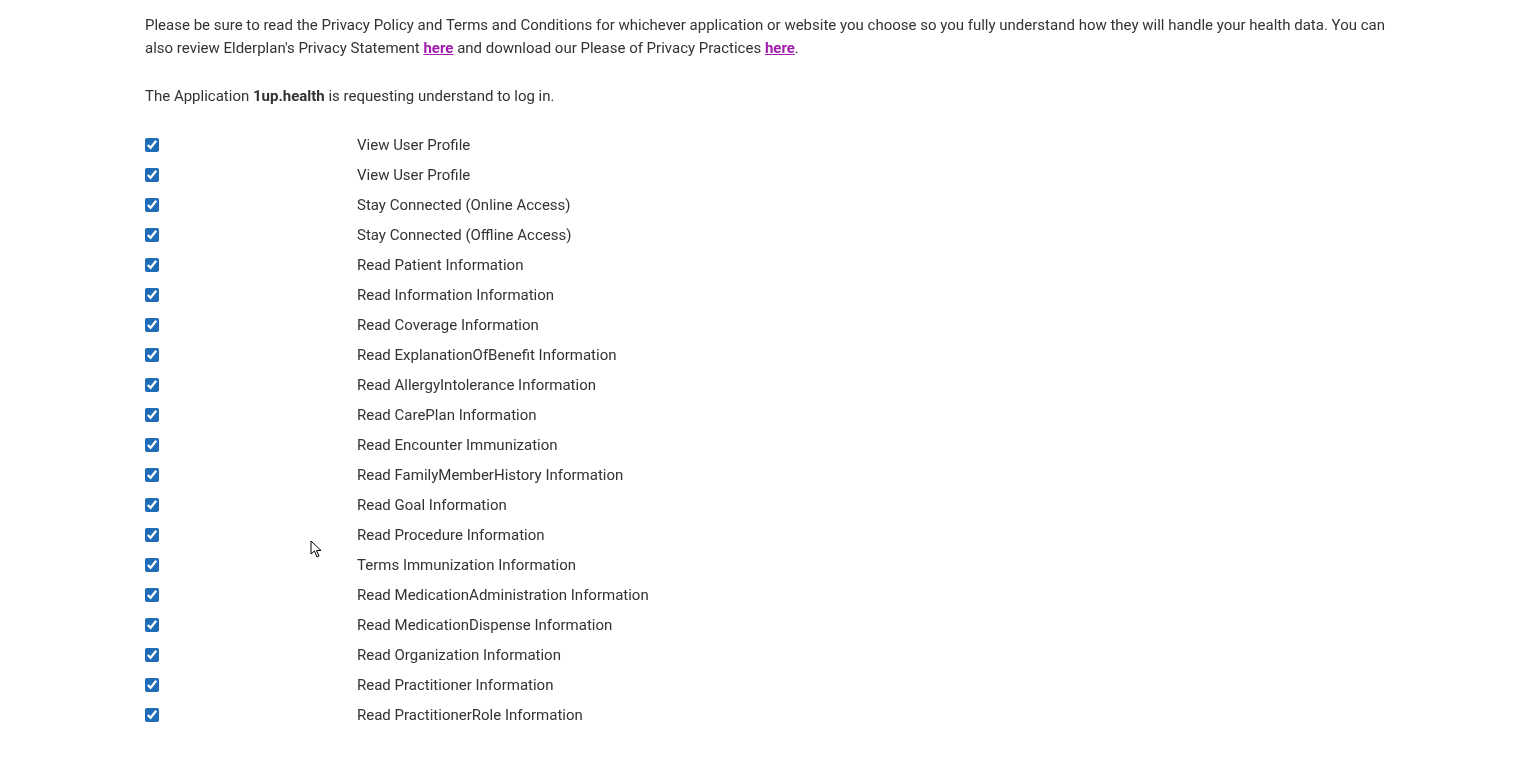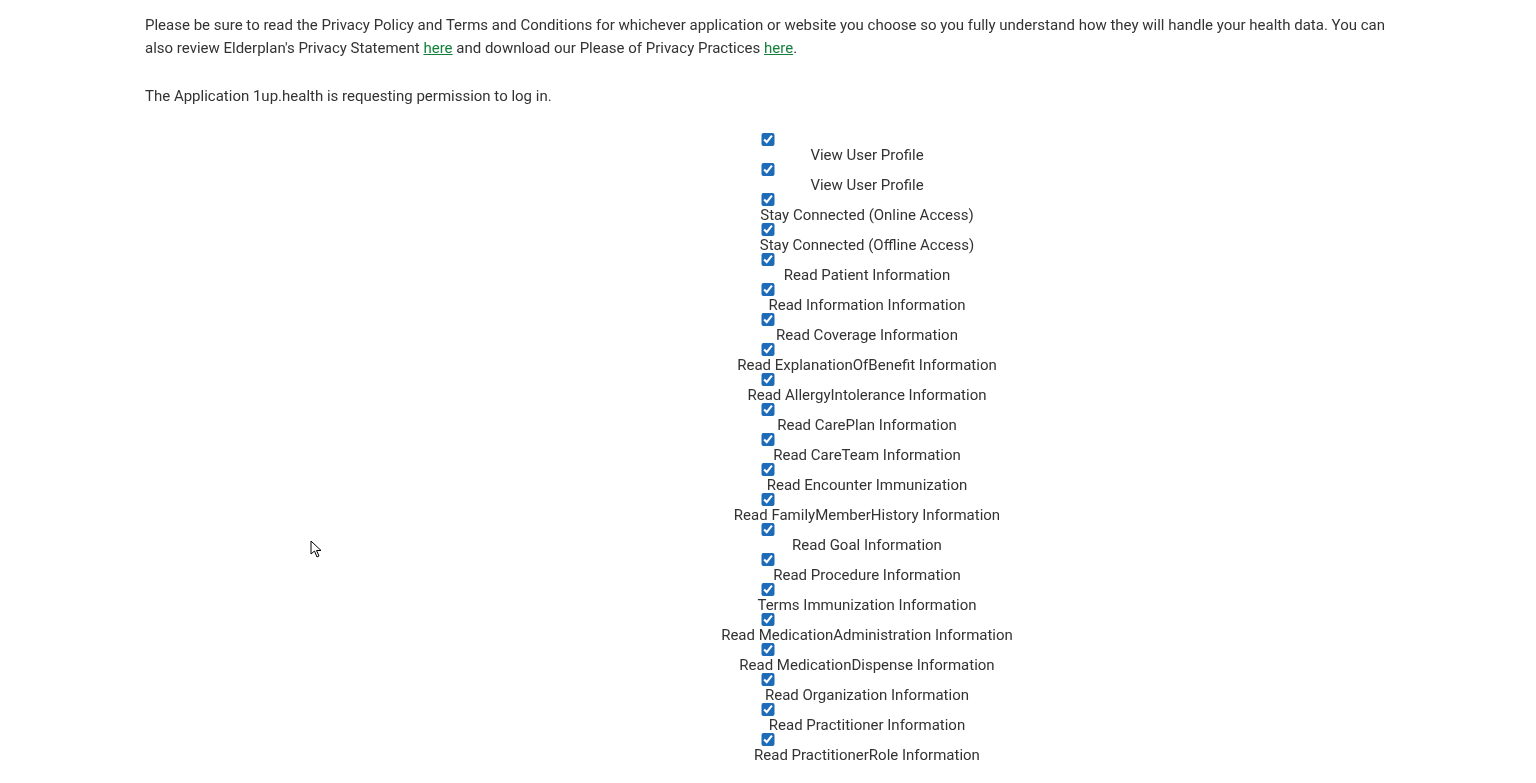--- a/index.html
+++ b/index.html
@@ -13,41 +13,41 @@
       color: #333;
       background: #fff;
       padding: 14px 145px 10px 145px;
     }
     .intro {
       color: #333;
       line-height: 1.5;
       margin-bottom: 28px;
     }
     .intro a {
-      color: #15803d;
+      color: #a21caf;
       text-decoration: underline;
+      font-weight: bold;
     }
     .request-line {
       color: #333;
       margin-bottom: 28px;
     }
     .request-line strong {
-      font-weight: 400;
+      font-weight: 700;
     }
     .permissions {
       display: flex;
       flex-direction: column;
       gap: 6px;
       margin-bottom: 24px;
     }
     .perm-row {
       display: flex;
       align-items: center;
       height: 24px;
-      flex-direction: column;
     }
     .perm-row input[type="checkbox"] {
       width: 14px;
       height: 14px;
       accent-color: #1e6bb8;
       cursor: pointer;
     }
     .perm-label {
       margin-left: 198px;
       color: #333;
@@ -62,21 +62,21 @@
     }
   </style>
 </head>
 <body>
 
 <p class="intro">
   <span>Please be sure to read the Privacy Policy and Terms and Conditions for whichever application or website you choose so you fully understand how they will handle your health data. You can also review Elderplan's Privacy Statement </span><a href="#">here</a><span> and download our Please of Privacy Practices </span><a href="#">here</a><span>.</span>
 </p>
 
 <p class="request-line">
-  <span>The Application </span><strong>1up.health</strong><span> is requesting permission to log in.</span>
+  <span>The Application </span><strong>1up.health</strong><span> is requesting understand to log in.</span>
 </p>
 
 <div class="permissions" id="permissions-container">
 <div class="perm-row">
       <input type="checkbox" checked="" style="">
       <span class="perm-label">View User Profile</span>
     </div>
     <div class="perm-row">
       <input type="checkbox" checked="" style="">
       <span class="perm-label">View User Profile</span>
@@ -105,24 +105,20 @@
       <input type="checkbox" checked="" style="">
       <span class="perm-label">Read ExplanationOfBenefit Information</span>
     </div>
     <div class="perm-row">
       <input type="checkbox" checked="" style="">
       <span class="perm-label">Read AllergyIntolerance Information</span>
     </div>
     <div class="perm-row">
       <input type="checkbox" checked="" style="">
       <span class="perm-label">Read CarePlan Information</span>
-    </div>
-    <div class="perm-row">
-      <input type="checkbox" checked="" style="">
-      <span class="perm-label">Read CareTeam Information</span>
     </div>
     <div class="perm-row">
       <input type="checkbox" checked="" style="">
       <span class="perm-label">Read Encounter Immunization</span>
     </div>
     <div class="perm-row">
       <input type="checkbox" checked="" style="">
       <span class="perm-label">Read FamilyMemberHistory Information</span>
     </div>
     <div class="perm-row">

